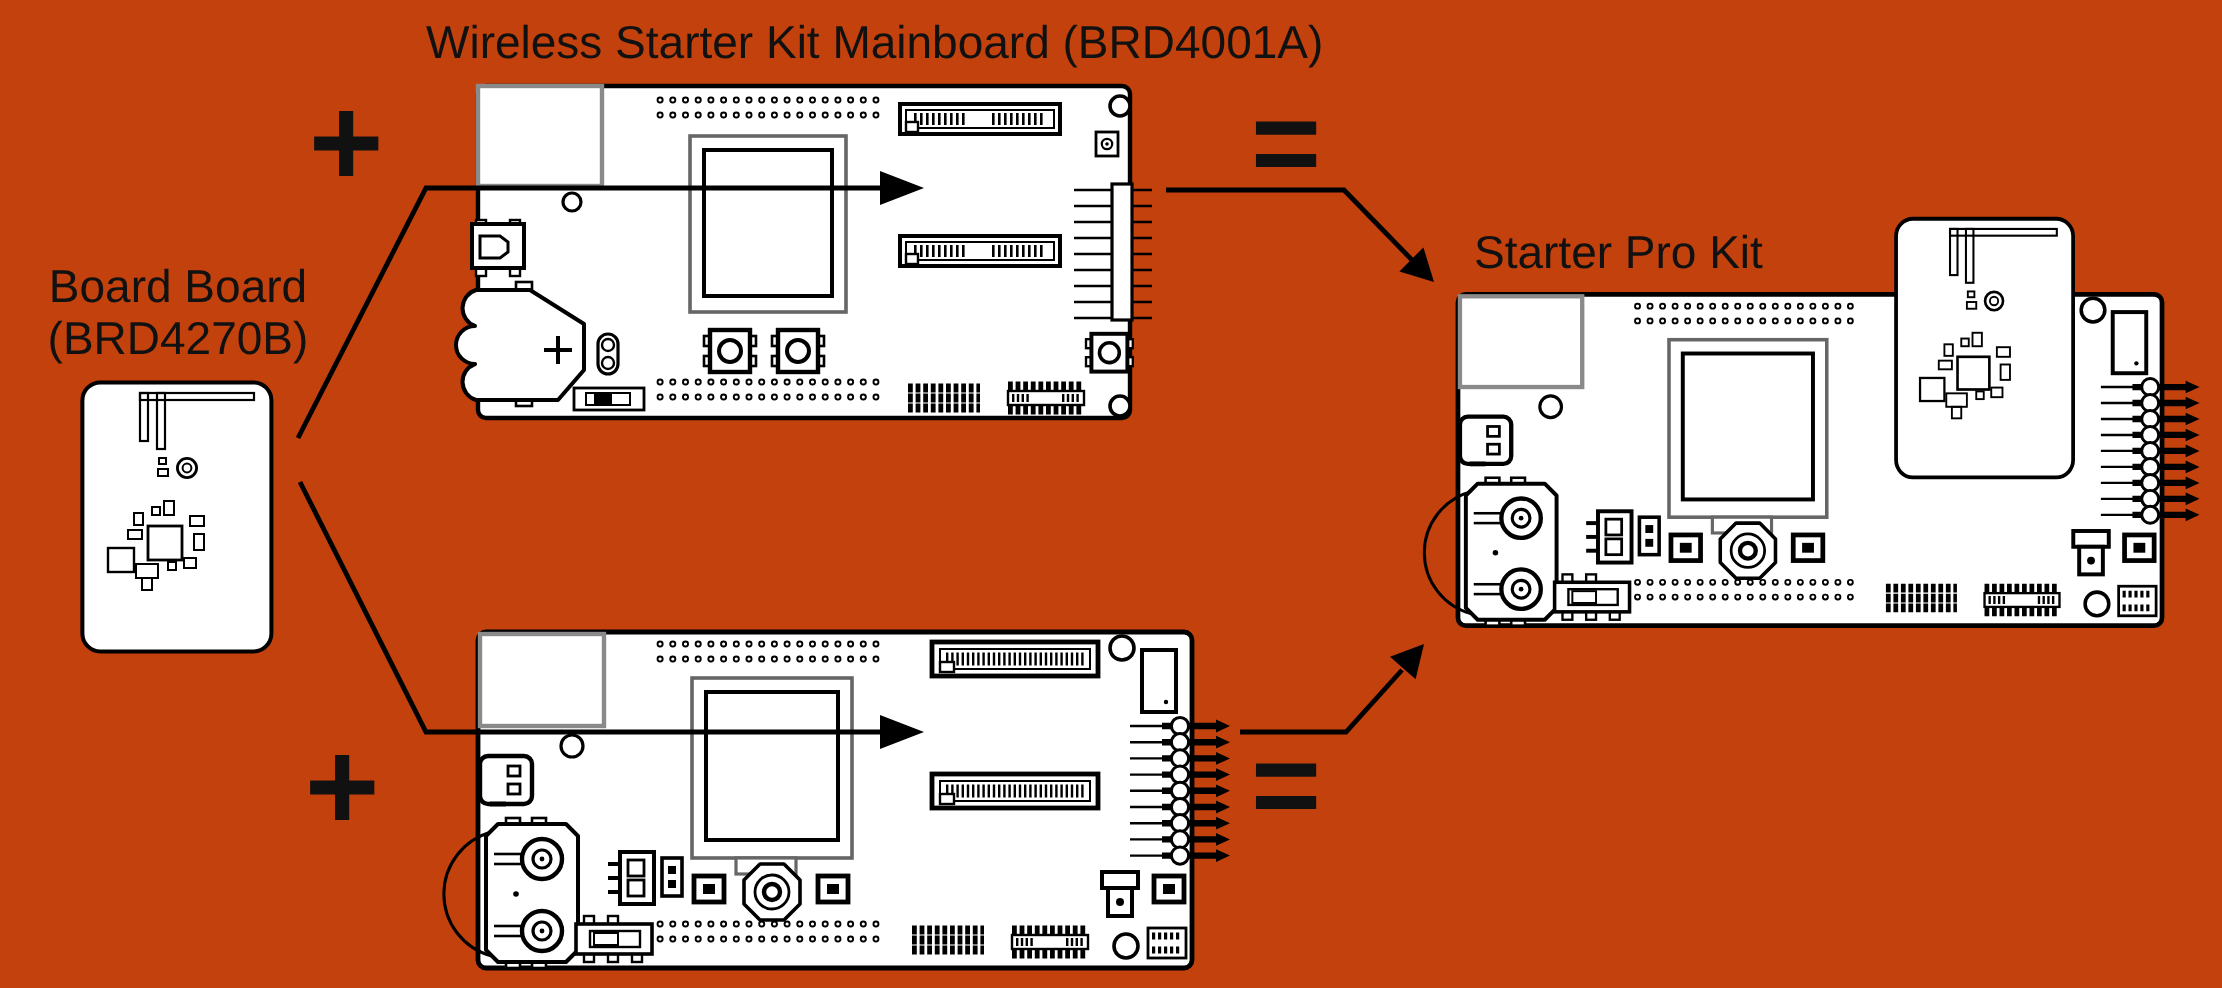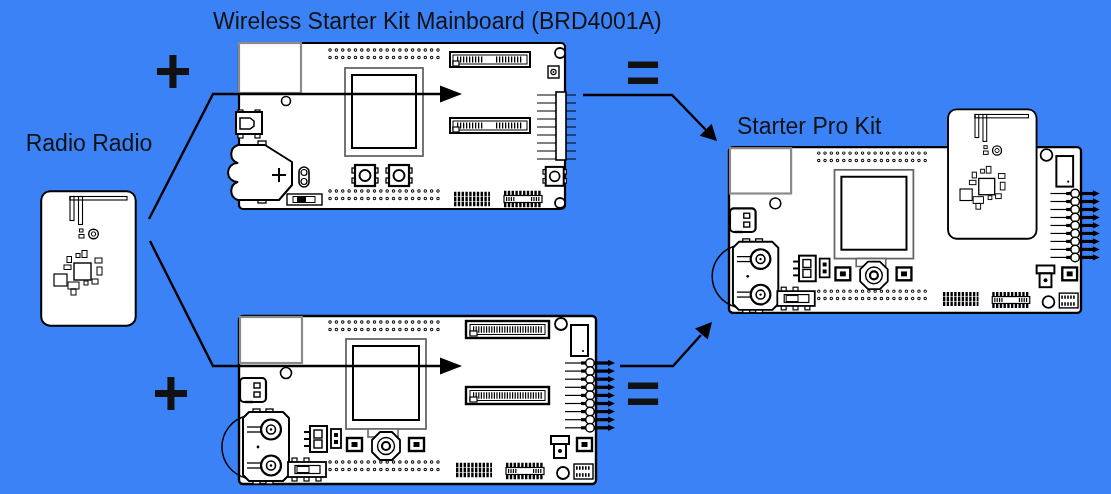--- a/index.html
+++ b/index.html
@@ -1,17 +1,17 @@
 <!DOCTYPE html>
 <html><head>
 <meta charset="utf-8">
 <style>
   html,body{margin:0;padding:0;background:#fff;}
   .canvas{
-    position:relative;width:1111px;height:494px;background:#3b82f6;
+    position:relative;width:1111px;height:494px;background:#c2410c;
     font-family:"Liberation Sans",sans-serif;color:#111;overflow:hidden;
   }
   .label{position:absolute;white-space:nowrap;font-size:23px;line-height:26px;color:#111;}
   .label.centered{text-align:center;}
   .op{position:absolute;font-weight:bold;color:#111;text-align:center;line-height:1;}
   .op-plus{font-size:64px;width:54px;}
   .op-eq{font-size:60px;width:44px;}
   .board-svg{position:absolute;overflow:visible;}
   .arrows{position:absolute;left:0;top:0;pointer-events:none;}
   .defs-svg{position:absolute;width:0;height:0;overflow:hidden;}
@@ -296,21 +296,22 @@
       <use href="#radioboard"></use>
     </g>
   </svg>
 
   <div class="label" style="left:213px;top:8px">Wireless Starter Kit Mainboard (BRD4001A)</div>
 
 
   <div class="label" style="left:737px;top:113px">Starter Pro Kit</div>
 
   <div class="label centered" style="left:10px;top:130px;width:158px;white-space:normal">
-    <div>Radio Radio</div>
+    <div>Board Board</div>
+    <div>(BRD4270B)</div>
   </div>
 
   <div class="op op-plus" style="left:146px;top:39px">+</div>
   <div class="op op-plus" style="left:144px;top:361px">+</div>
   <div class="op op-eq" style="left:621px;top:42px">=</div>
   <div class="op op-eq" style="left:621px;top:363px">=</div>
 
   <svg class="arrows" width="1111" height="494" viewBox="0 0 1111 494">
     <g>
       <path d="M149,219 L213,94 H440" fill="none" stroke="#000" stroke-width="2.4"></path>

